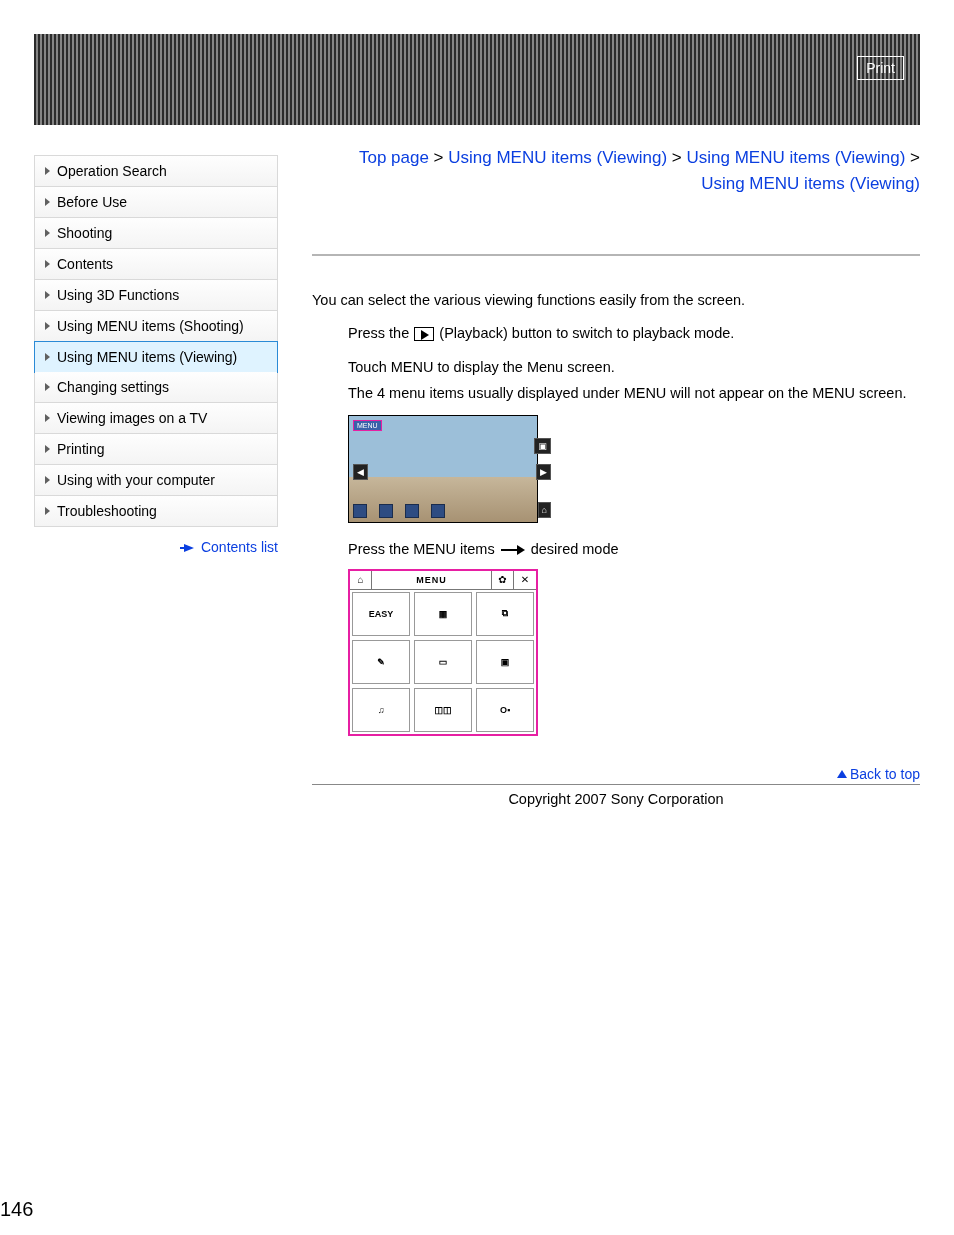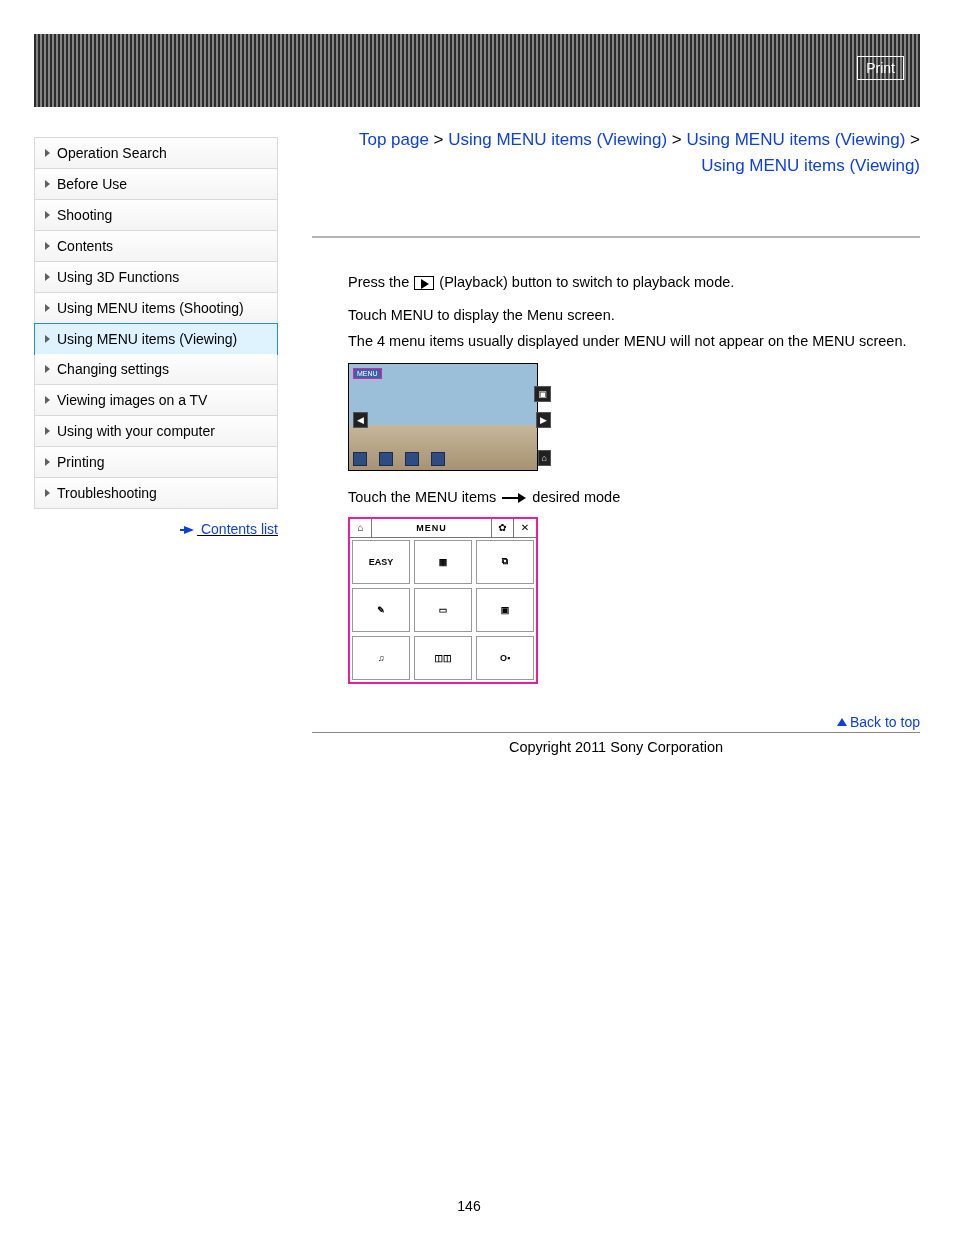--- a/index.html
+++ b/index.html
@@ -9,21 +9,21 @@
     background: #fff;
     color: #000;
     width: 954px;
     margin: 0 auto;
     position: relative;
     min-height: 1235px;
   }
   .page-wrap { padding: 34px 34px 0 34px; }
   .header-band {
     width: 100%;
-    height: 73px;
+    height: 91px;
     background: repeating-linear-gradient(
       to right,
       #2b2b2b 0px, #2b2b2b 2px,
       #858585 2px, #858585 4px
     );
     position: relative;
   }
   .print-link {
     position: absolute;
     top: 22px;
@@ -67,21 +67,20 @@
   }
   .nav-item.active {
     background: #dff3ff;
     border: 1px solid #2a8ad6;
     margin: -1px;
   }
   .contents-list-row {
     text-align: right;
     margin-top: 12px;
     font-size: 14px;
-    text-decoration: underline;
   }
   .contents-list-link { color: #0b3fe0; text-decoration: none; cursor: pointer; }
   .arrow-right {
     display: inline-block; vertical-align: middle;
     margin-right: 3px;
     width: 0; height: 0;
     border-top: 4px solid transparent;
     border-bottom: 4px solid transparent;
     border-left: 10px solid #0b3fe0;
   }
@@ -195,21 +194,21 @@
     color:#0b3fe0; font-size:14px; cursor:pointer;
   }
   .back-top-tri{
     display:inline-block;width:0;height:0;
     border-left:5px solid transparent;border-right:5px solid transparent;border-bottom:8px solid #0b3fe0;
     margin-right:3px;vertical-align:1px;
   }
   .copyright{ text-align:center;font-size:14.5px;margin-top:6px; }
   .pagenum{
     position:absolute; left:0; right:16px;
-    text-align:center; font-size:14px;
+    text-align:left; font-size:20px;
     top: 1198px;
   }
 </style>
 </head>
 <body>
 
 <div class="page-wrap">
   <div class="header-band">
     <span class="print-link">Print</span>
   </div>
@@ -219,37 +218,38 @@
       <ul class="nav-list" id="nav-list">
           <li class="nav-item">Operation Search</li>
           <li class="nav-item">Before Use</li>
           <li class="nav-item">Shooting</li>
           <li class="nav-item">Contents</li>
           <li class="nav-item">Using 3D Functions</li>
           <li class="nav-item">Using MENU items (Shooting)</li>
           <li class="nav-item active">Using MENU items (Viewing)</li>
           <li class="nav-item">Changing settings</li>
           <li class="nav-item">Viewing images on a TV</li>
+          <li class="nav-item">Printing</li>
           <li class="nav-item">Using with your computer</li>
-          <li class="nav-item">Printing</li>
           <li class="nav-item">Troubleshooting</li>
         </ul>
       <div class="contents-list-row">
         <span class="arrow-right-line"></span><span class="arrow-right"></span>
         <a class="contents-list-link">Contents list</a>
       </div>
     </aside>
 
     <section class="main">
       <div class="breadcrumbs">
         <a class="bc-link">Top page</a><span class="sep"> &gt; </span><a class="bc-link">Using MENU items (Viewing)</a><span class="sep"> &gt; </span><a class="bc-link">Using MENU items (Viewing)</a><span class="sep"> &gt; </span><span class="bc-last">Using MENU items (Viewing)</span>
       </div>
 
       <hr>
 
+      <p class="intro-line">You can select the various viewing functions easily from the screen.</p>
 
       <div class="body-block">
         <p class="body-para">
           <span>Press the </span><span class="playback-icon"></span>
           <span>(Playback)</span><span> button to switch to playback mode.</span>
         </p>
         <div class="body-spacer"></div>
         <p class="body-para">Touch MENU to display the Menu screen.</p>
         <p class="body-para">The 4 menu items usually displayed under MENU will not appear on the MENU screen.</p>
 
@@ -261,21 +261,21 @@
           <span class="side-chip chip-r3">⌂</span>
           <div class="btm-icons">
             <span class="bic"></span>
             <span class="bic"></span>
             <span class="bic"></span>
             <span class="bic"></span>
           </div>
         </div>
 
         <p class="touch-line">
-          <span>Touch the MENU items </span><span class="flow-arrow"></span>
+          <span>Press the MENU items </span><span class="flow-arrow"></span>
           <span> desired mode</span>
         </p>
 
         <div class="menu-grid">
           <div class="mg-head">
             <div class="mgh-home">⌂</div>
             <div class="mgh-title">MENU</div>
             <div class="mgh-gear">✿</div>
             <div class="mgh-close">✕</div>
           </div>
@@ -296,18 +296,18 @@
           </div>
         </div>
       </div>
 
       <div class="footer-row">
         <div class="spacer"></div>
         <span class="back-top">
           <span class="back-top-tri"></span><span>Back to top</span>
         </span>
       </div>
-      <p class="copyright">Copyright 2011 Sony Corporation</p>
+      <p class="copyright">Copyright 2007 Sony Corporation</p>
     </section>
   </div>
 </div>
 
 <div class="pagenum">146</div>
 
 </body></html>

